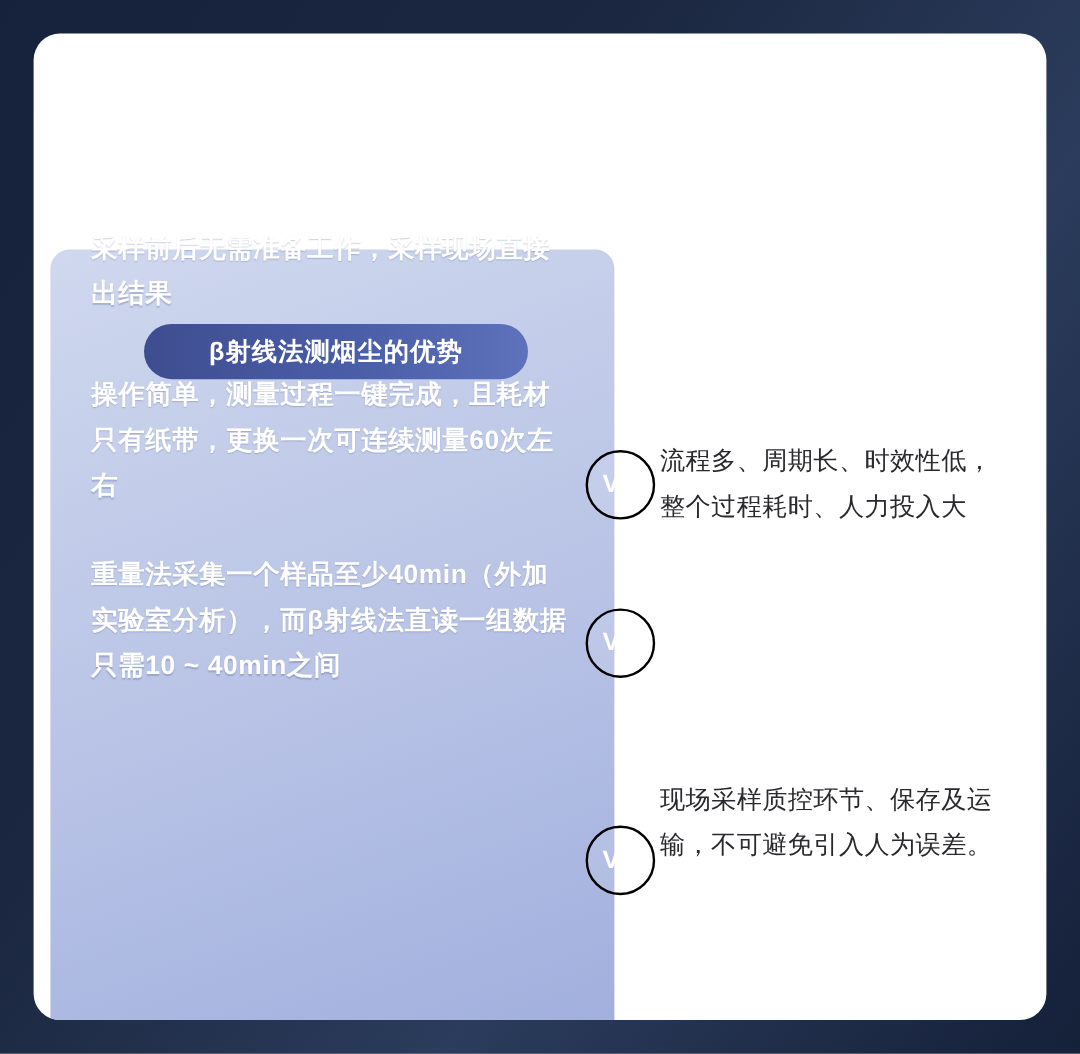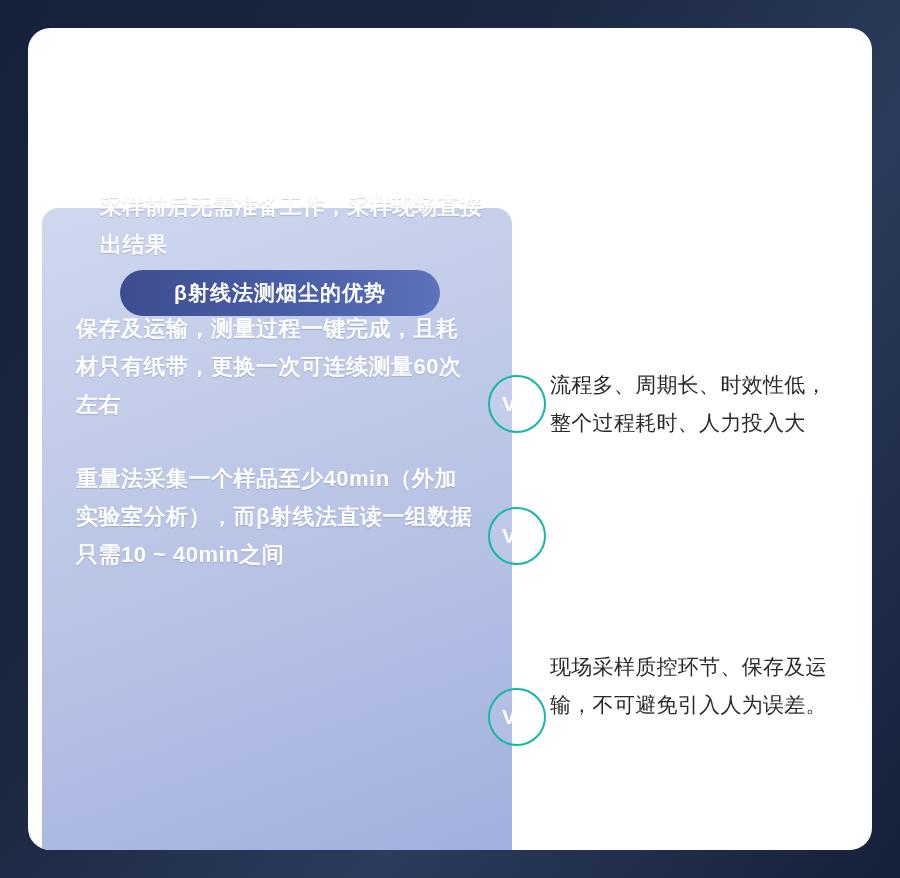--- a/index.html
+++ b/index.html
@@ -100,21 +100,21 @@
     position: absolute;
     left: 48px;
     width: 400px;
     color: #ffffff;
     font-size: 22px;
     line-height: 38px;
     font-weight: bold;
     letter-spacing: 0.5px;
     text-shadow: 0 1px 1px rgba(60,70,110,0.25);
   }
-  .left-item.i0 { top: 160px; margin-left: 24px; }
+  .left-item.i0 { top: 160px; }
   .left-item.i1 { top: 282px; }
   .left-item.i2 { top: 432px; }
 
   .right-item {
     position: absolute;
     left: 522px;
     width: 290px;
     color: #2a2a2e;
     font-size: 21px;
     line-height: 38px;
@@ -122,21 +122,21 @@
   }
   .right-item.i0 { top: 338px; }
   .right-item.i1 { top: 468px; }
   .right-item.i2 { top: 620px; }
 
   .vs {
     position: absolute;
     width: 54px;
     height: 54px;
     border-radius: 50%;
-    border: 2px solid #14b8a6;
+    border: 2px solid #000000;
     background: rgba(255,255,255,0.12);
     color: #ffffff;
     font-size: 21px;
     font-weight: bold;
     display: flex;
     align-items: center;
     justify-content: center;
     letter-spacing: 1px;
   }
   .vs.v0 { left: 460px; top: 347px; }
@@ -149,21 +149,21 @@
 <div class="page">
   <div class="card">
 
 
 
     <div class="panel-left">
       <div class="title-pill">β射线法测烟尘的优势</div>
     </div>
 
     <div class="left-item i0">采样前后无需准备工作，采样现场直接出结果</div>
-    <div class="left-item i1">保存及运输，测量过程一键完成，且耗材只有纸带，更换一次可连续测量60次左右</div>
+    <div class="left-item i1">操作简单，测量过程一键完成，且耗材只有纸带，更换一次可连续测量60次左右</div>
     <div class="left-item i2">重量法采集一个样品至少40min（外加实验室分析），而β射线法直读一组数据只需10 ~ 40min之间</div>
 
     <div class="right-item i0">流程多、周期长、时效性低，整个过程耗时、人力投入大</div>
     <div class="right-item i2">现场采样质控环节、保存及运输，不可避免引入人为误差。</div>
 
     <div class="vs v0">VS</div>
     <div class="vs v1">VS</div>
     <div class="vs v2">VS</div>
 
   </div>

